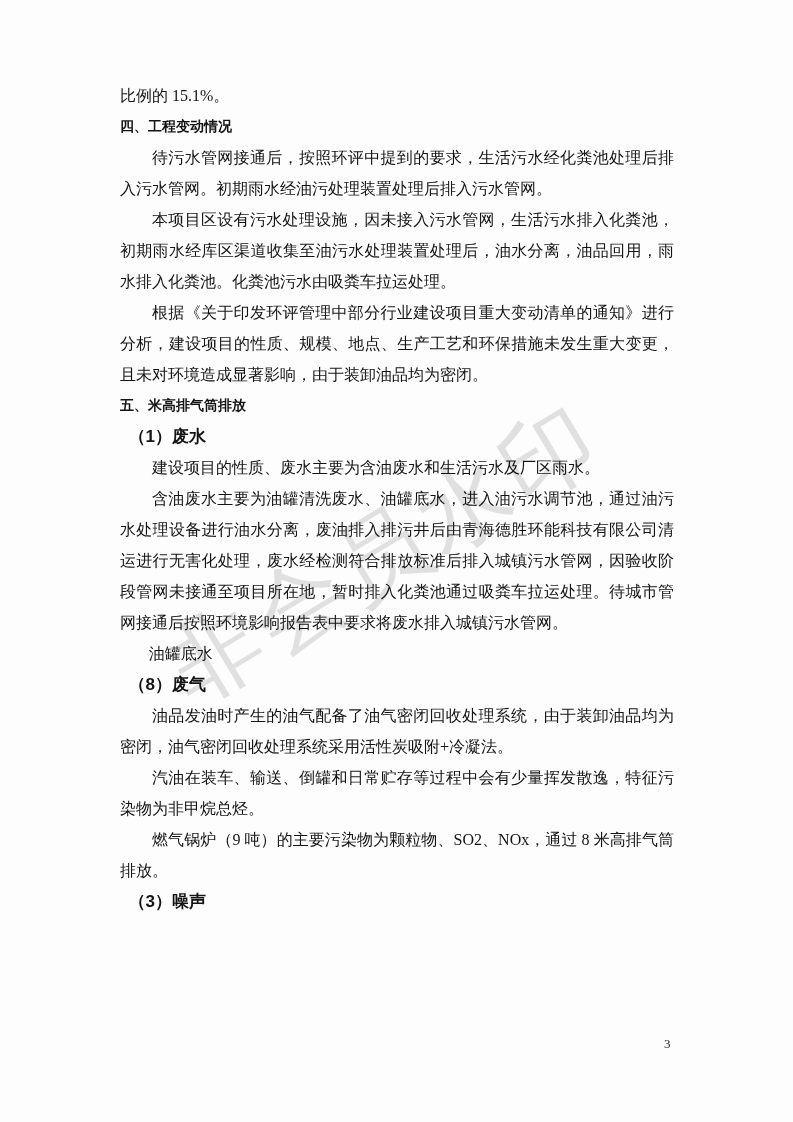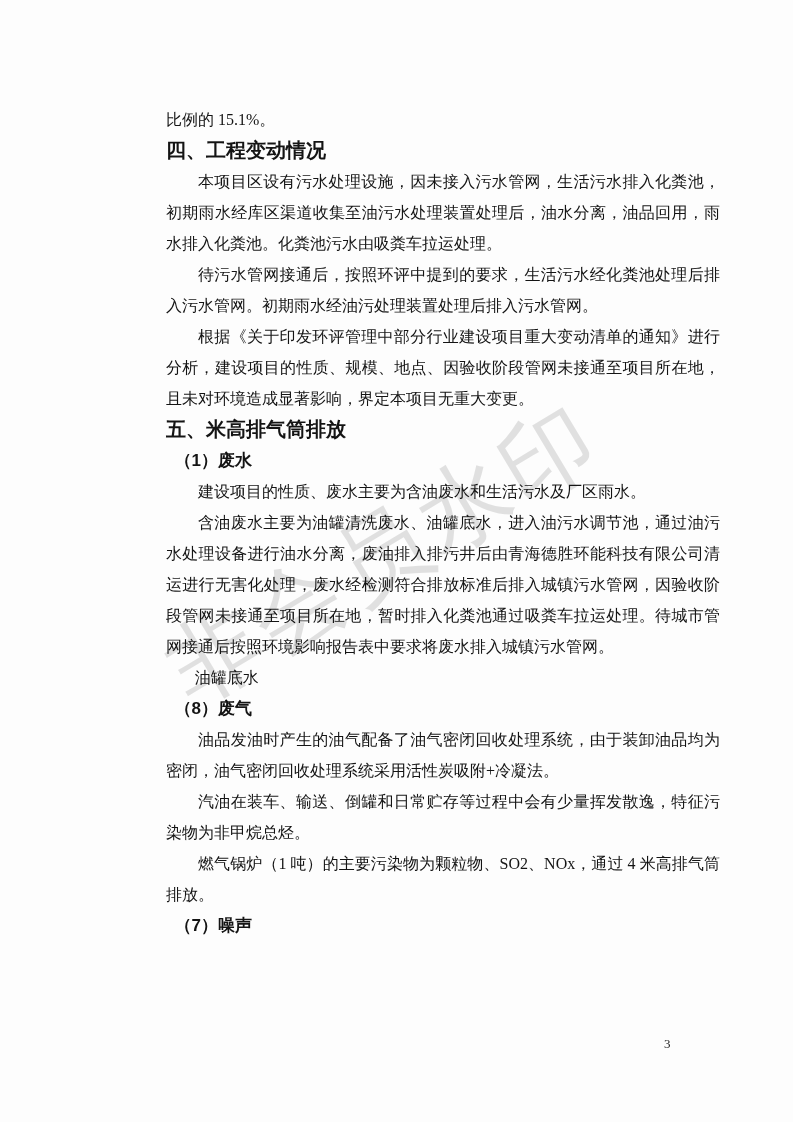--- a/index.html
+++ b/index.html
@@ -28,41 +28,40 @@
     color: #000000;
     opacity: 0.11;
     transform: rotate(-31deg);
     font-family: "Liberation Sans", sans-serif;
     user-select: none;
     pointer-events: none;
   }
   .content {
     position: absolute;
     left: 120px;
-    top: 104px;
+    top: 80px;
     width: 554px;
     font-size: 16px;
     line-height: 31px;
     text-align: justify;
     text-justify: inter-ideograph;
-    margin-left: 46px;
   }
   .content p {
     margin: 0;
     padding: 0;
   }
   .cont-line {
     text-indent: 0;
   }
   .para {
     text-indent: 2em;
   }
   .h1 {
     font-weight: bold;
-    font-size: 20px;
+    font-size: 14px;
     text-indent: 0;
     font-family: "Liberation Sans", sans-serif;
   }
   .h2 {
     font-weight: bold;
     font-size: 17px;
     text-indent: 0.5em;
     font-family: "Liberation Sans", sans-serif;
   }
   .sub {
@@ -80,30 +79,30 @@
 </head>
 <body>
 
 <div class="page">
 
   <div class="watermark">非会员水印</div>
 
   <div class="content">
     <p class="cont-line">比例的 15.1%。</p>
     <p class="h1">四、工程变动情况</p>
+    <p class="para">待污水管网接通后，按照环评中提到的要求，生活污水经化粪池处理后排入污水管网。初期雨水经油污处理装置处理后排入污水管网。</p>
     <p class="para">本项目区设有污水处理设施，因未接入污水管网，生活污水排入化粪池，初期雨水经库区渠道收集至油污水处理装置处理后，油水分离，油品回用，雨水排入化粪池。化粪池污水由吸粪车拉运处理。</p>
-    <p class="para">待污水管网接通后，按照环评中提到的要求，生活污水经化粪池处理后排入污水管网。初期雨水经油污处理装置处理后排入污水管网。</p>
-    <p class="para">根据《关于印发环评管理中部分行业建设项目重大变动清单的通知》进行分析，建设项目的性质、规模、地点、因验收阶段管网未接通至项目所在地，且未对环境造成显著影响，界定本项目无重大变更。</p>
+    <p class="para">根据《关于印发环评管理中部分行业建设项目重大变动清单的通知》进行分析，建设项目的性质、规模、地点、生产工艺和环保措施未发生重大变更，且未对环境造成显著影响，由于装卸油品均为密闭。</p>
     <p class="h1">五、米高排气筒排放</p>
     <p class="h2">（1）废水</p>
     <p class="para">建设项目的性质、废水主要为含油废水和生活污水及厂区雨水。</p>
     <p class="para">含油废水主要为油罐清洗废水、油罐底水，进入油污水调节池，通过油污水处理设备进行油水分离，废油排入排污井后由青海德胜环能科技有限公司清运进行无害化处理，废水经检测符合排放标准后排入城镇污水管网，因验收阶段管网未接通至项目所在地，暂时排入化粪池通过吸粪车拉运处理。待城市管网接通后按照环境影响报告表中要求将废水排入城镇污水管网。</p>
     <p class="sub">油罐底水</p>
     <p class="h2">（8）废气</p>
     <p class="para">油品发油时产生的油气配备了油气密闭回收处理系统，由于装卸油品均为密闭，油气密闭回收处理系统采用活性炭吸附+冷凝法。</p>
     <p class="para">汽油在装车、输送、倒罐和日常贮存等过程中会有少量挥发散逸，特征污染物为非甲烷总烃。</p>
-    <p class="para">燃气锅炉（1 吨）的主要污染物为颗粒物、SO2、NOx，通过 4 米高排气筒排放。</p>
-    <p class="h2">（7）噪声</p>
+    <p class="para">燃气锅炉（9 吨）的主要污染物为颗粒物、SO2、NOx，通过 8 米高排气筒排放。</p>
+    <p class="h2">（3）噪声</p>
   </div>
 
   <div class="pagenum">3</div>
 
 </div>
 
 </body></html>

